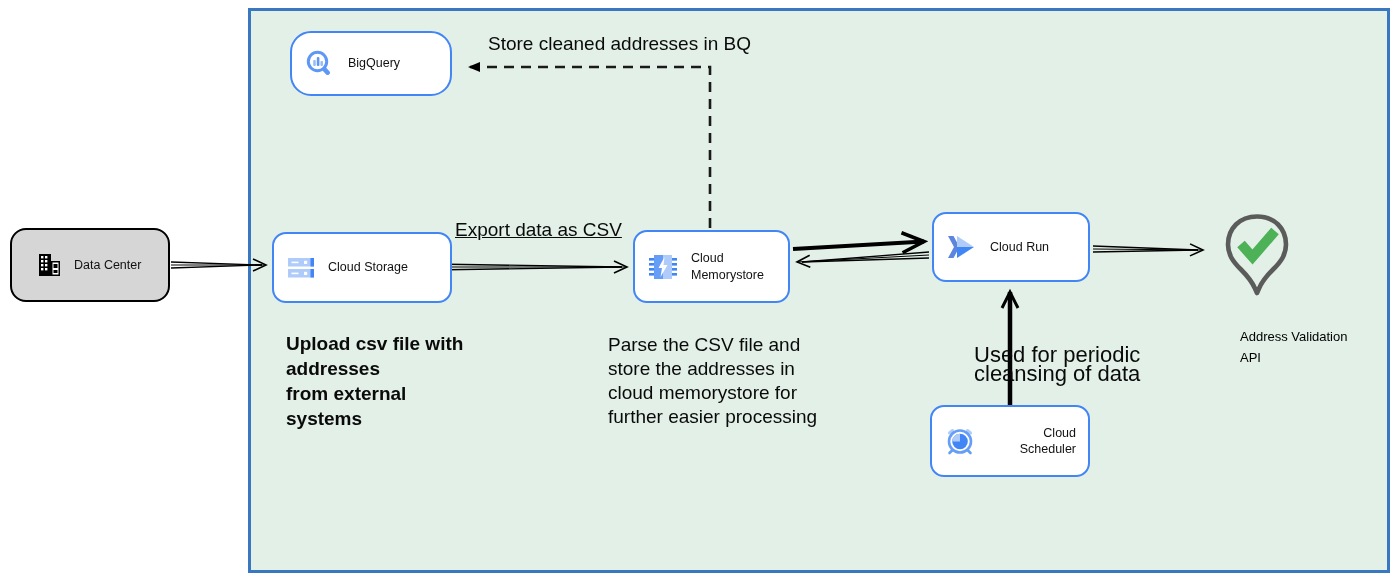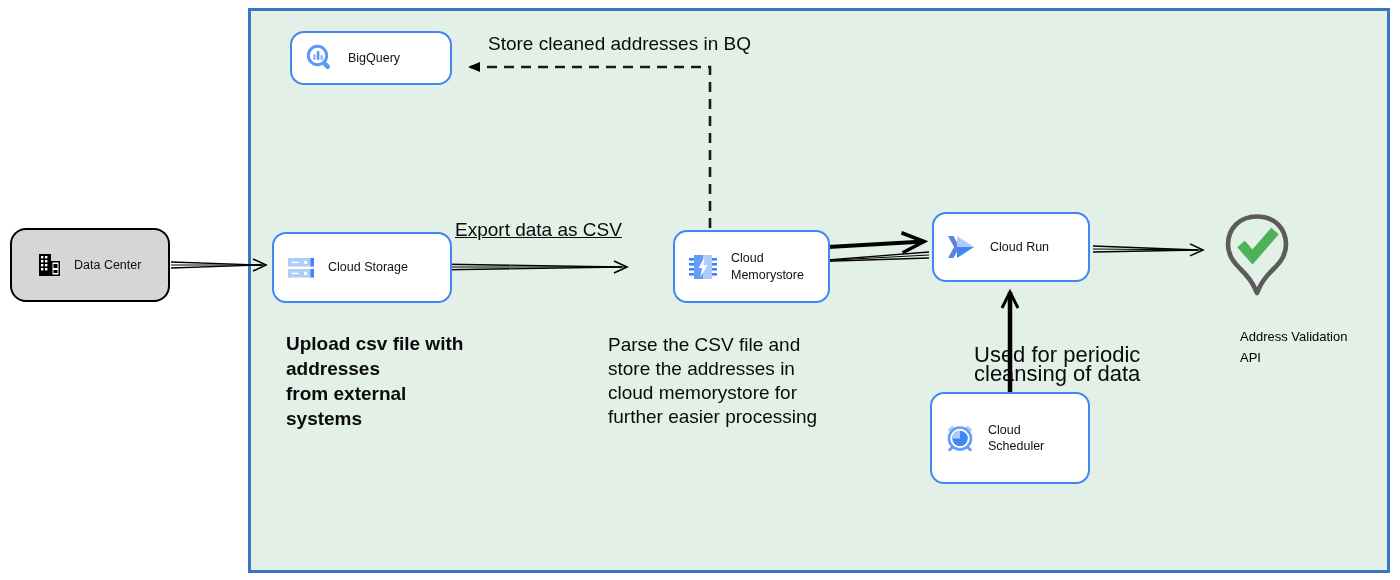--- a/index.html
+++ b/index.html
@@ -24,25 +24,25 @@
   }
   .node{
     position:absolute;background:#ffffff;
     border:2px solid var(--accent_blue);border-radius:14px;
     display:flex;align-items:center;gap:12px;padding:0 12px;
   }
   .node .label{font-size:12.5px;line-height:1.3;white-space:pre-line;color:#111;}
   .node .icon{flex:0 0 auto;display:flex;align-items:center;}
   #node-data-center{left:10px;top:228px;width:160px;height:74px;
     background:var(--datacenter_fill);border:2px solid #000;border-radius:16px;padding-left:24px;}
-  #node-bigquery{left:290px;top:31px;width:162px;height:54px;}
+  #node-bigquery{left:290px;top:31px;width:162px;height:65px;border-radius:21px;}
   #node-cloud-storage{left:272px;top:232px;width:180px;height:71px;}
-  #node-memorystore{left:633px;top:230px;width:157px;height:73px;margin-left:40px;}
+  #node-memorystore{left:633px;top:230px;width:157px;height:73px;}
   #node-cloud-run{left:932px;top:212px;width:158px;height:70px;text-align:right;}
-  #node-scheduler{left:930px;top:392px;width:160px;height:92px;}
+  #node-scheduler{left:930px;top:405px;width:160px;height:72px;text-align:right;}
   .annotation{position:absolute;font-size:19px;line-height:25px;white-space:pre-line;color:#0a0a0a;}
   #ann-store-bq{left:488px;top:31px;}
   #ann-export-csv{left:455px;top:217px;text-decoration:underline;}
   #ann-upload{left:286px;top:331px;font-weight:bold;}
   #ann-parse{left:608px;top:333px;line-height:24px;}
   #ann-scheduler{left:974px;top:345px;font-size:22px;line-height:19px;}
   #pin-wrap{position:absolute;left:1222px;top:212px;width:70px;height:95px;}
   #ann-address{position:absolute;left:1240px;top:326px;font-size:13px;line-height:21px;white-space:pre-line;}
   svg.overlay{position:absolute;left:0;top:0;width:1400px;height:580px;pointer-events:none;}
 </style>

